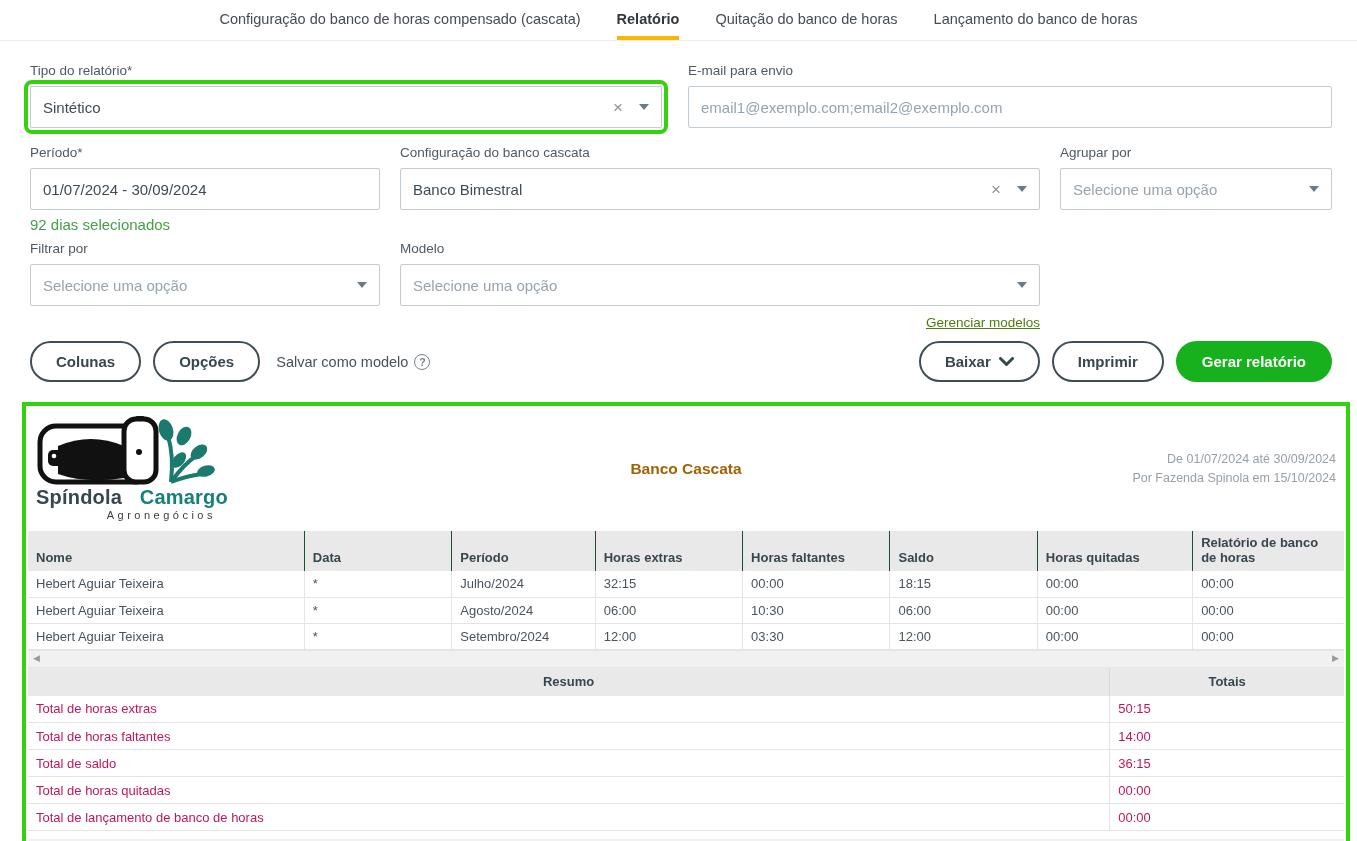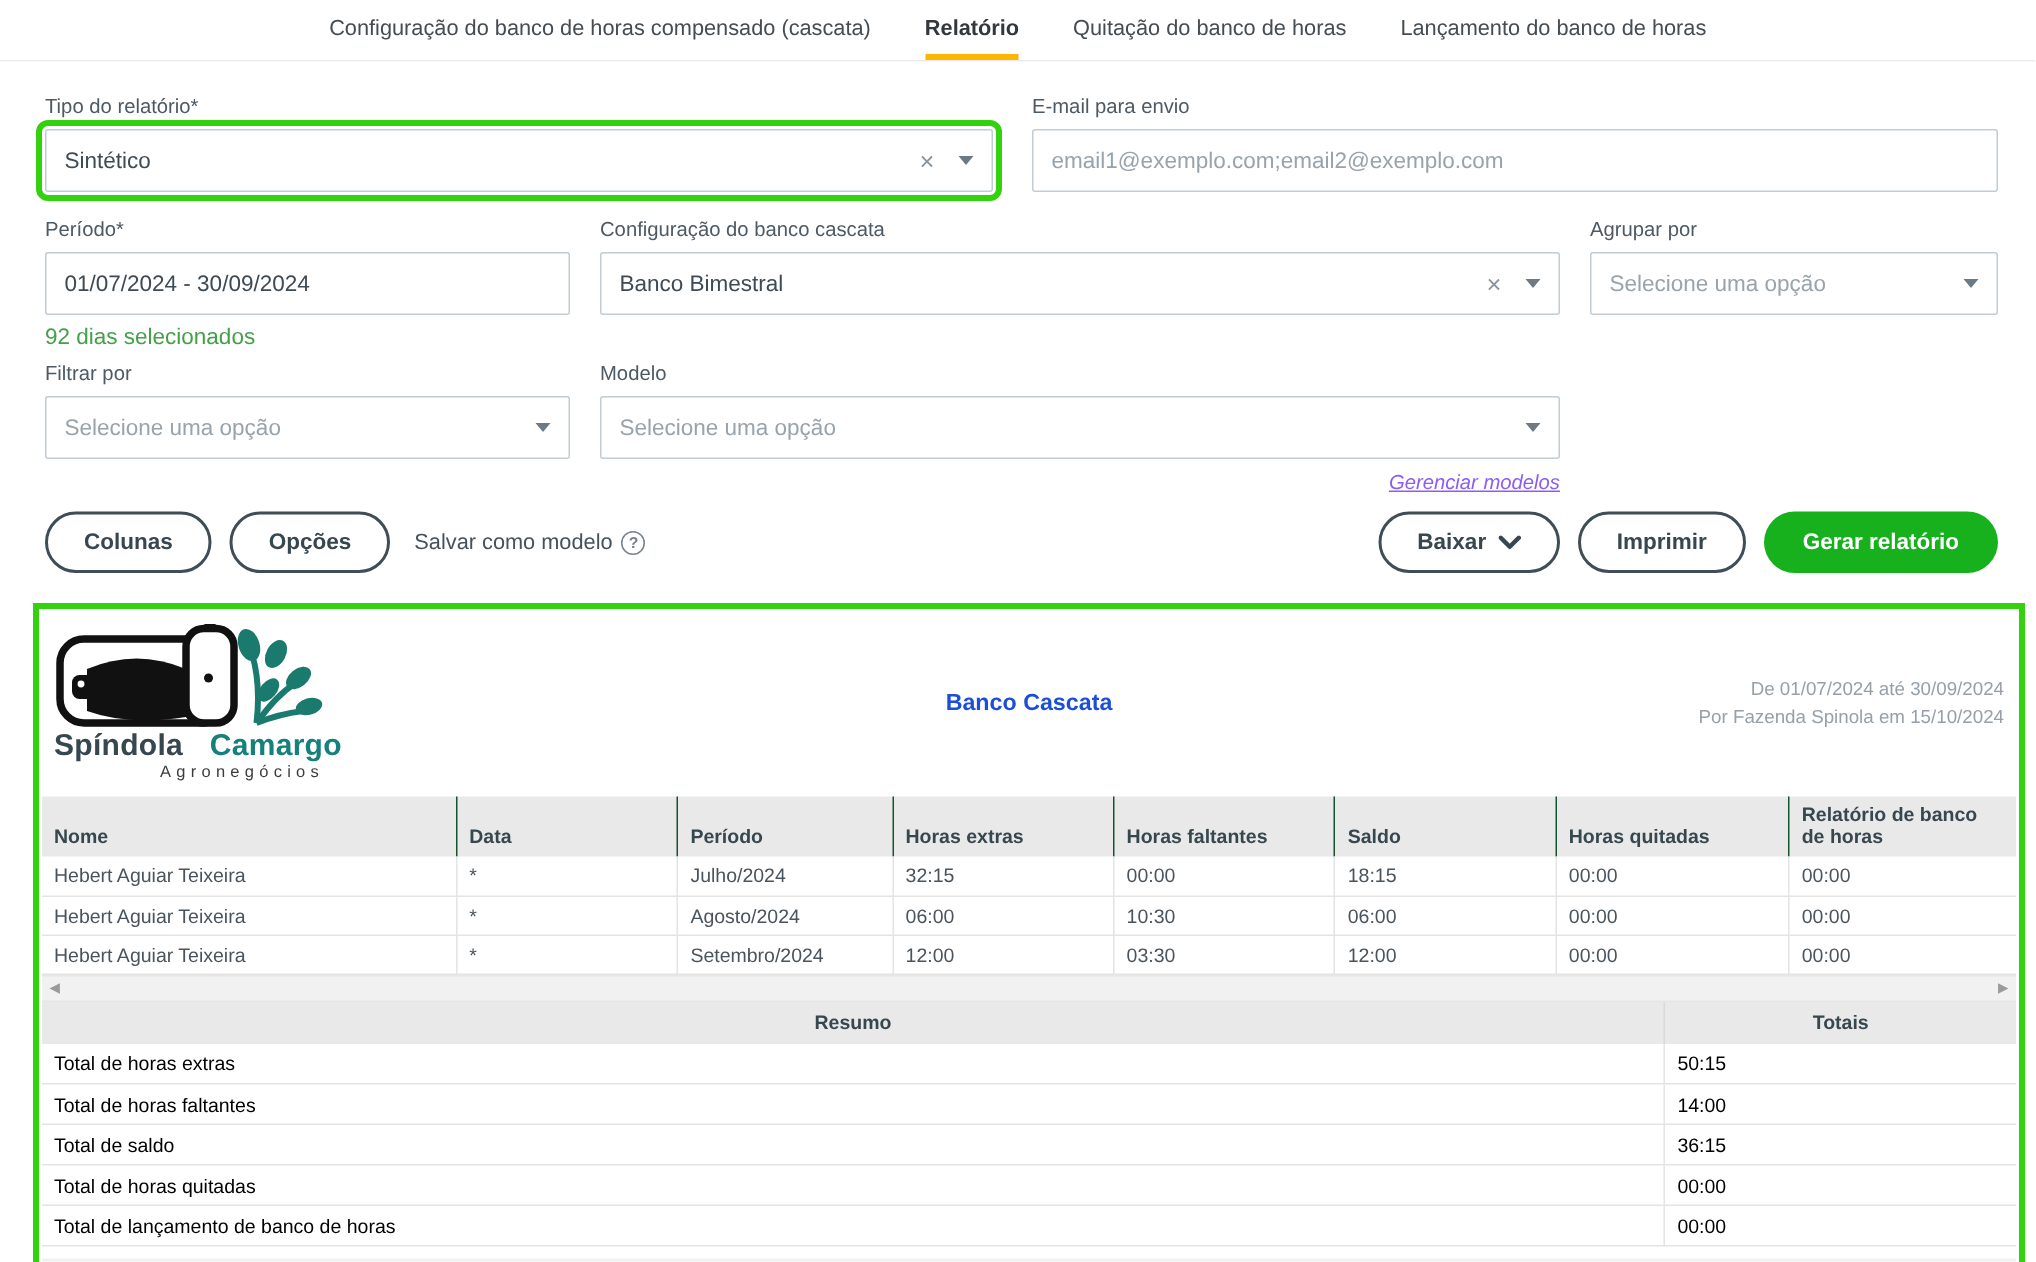--- a/index.html
+++ b/index.html
@@ -22,21 +22,21 @@
     display:flex; align-items:center; padding:0 12px; font-size:15px; color:#3f4b54; background:#fff; }
   .textinput input { border:none; outline:none; width:100%; font-size:15px; color:#3f4b54; font-family:"Liberation Sans", sans-serif; }
   .textinput input::placeholder { color:#98a3ab; }
   .sval { flex:1; white-space:nowrap; overflow:hidden; }
   .sval.placeholder { color:#98a3ab; }
   .clear-x { color:#8a949c; font-size:17px; margin-right:16px; cursor:pointer; line-height:1; }
   .caret { width:0; height:0; border-left:5px solid transparent; border-right:5px solid transparent; border-top:6px solid #6b7a84; cursor:pointer; }
   .annotated { outline:4px solid #33d10e; outline-offset:2px; }
   .helper-green { font-size:15px; color:#44a048; margin-top:6px; }
   .link-row { width:640px; text-align:right; margin-top:7px; }
-  .glink { font-size:13.5px; color:#8b5cf6; text-decoration:underline; cursor:pointer;font-style:italic; }
+  .glink { font-size:13.5px; color:#4d7c0f; text-decoration:underline; cursor:pointer; }
 
   
   .actions { display:flex; justify-content:space-between; align-items:center; padding:10px 25px 0 30px; }
   .agroup { display:flex; align-items:center; gap:12px; }
   .pill { border:2px solid #3e4d56; background:#fff; border-radius:21px; height:41px; min-width:106px;
     font-family:"Liberation Sans", sans-serif; font-size:15px; font-weight:bold; color:#37474f; padding:0 24px; cursor:pointer;
     display:inline-flex; align-items:center; justify-content:center; gap:6px; }
   .btn-green { border:none; background:#16b11c; color:#fff; border-radius:21px; height:41px;
     font-family:"Liberation Sans", sans-serif; font-size:15px; font-weight:bold; padding:0 26px; cursor:pointer; }
   .savemodel { font-size:14.5px; color:#46525a; display:inline-flex; align-items:center; gap:6px; margin-left:4px; }
@@ -45,38 +45,38 @@
   .chev { margin-left:2px; }
 
   
   .report { margin:20px 7px 4px 22px; border:4px solid #33d10e; background:#fff; }
   .report-inner { position:relative; overflow:hidden; padding:6px 2px 16px 2px; }
   .rheader { display:grid; grid-template-columns:1fr auto 1fr; align-items:center; padding:4px 8px 10px 8px; }
   .logo { display:flex; flex-direction:column; width:235px; }
   .logo-line1 { font-size:20px; font-weight:bold; letter-spacing:.2px; margin-top:-2px; }
   .logo-line1 .teal { color:#16807a;margin-left:12px; }
   .logo-line2 { font-size:11px; letter-spacing:3.5px; color:#3c3c3c; text-align:right; width:180px; }
-  .rtitle { font-size:15.5px; font-weight:bold; color:#1d4ed8; text-align:center; }
+  .rtitle { font-size:15.5px; font-weight:bold; color:#a16207; text-align:center; }
   .rmeta { text-align:right; font-size:12.5px; color:#97a0a8; line-height:19px; }
 
   table { border-collapse:collapse; width:100%; table-layout:fixed; }
   .rtable th { background:#e9e9e9; font-size:13px; font-weight:bold; color:#37474f; text-align:left;
     vertical-align:bottom; padding:4px 8px 6px 8px; border-right:1px solid #14532d; height:40px; line-height:15px; }
   .rtable th:last-child, .rtable td:last-child { border-right:none; }
   .rtable td { font-size:13px; color:#4a545c; padding:5px 8px; border-right:1px solid #e4e4e4;
     border-bottom:1px solid #e4e4e4; height:26px; white-space:nowrap; overflow:hidden; }
 
   .hscroll { height:18px; background:#f1f1f1; border-top:1px solid #e6e6e6; border-bottom:1px solid #e6e6e6;
     display:flex; align-items:center; justify-content:space-between; padding:0 5px; cursor:pointer; }
   .hsarrow { font-size:9px; color:#9a9a9a; line-height:1; }
 
   .stable th { background:#e9e9e9; font-size:13px; font-weight:bold; color:#37474f; text-align:center;
     padding:6px 8px; border-right:1px solid #dadada; height:28px; }
   .stable th:last-child, .stable td:last-child { border-right:none; }
-  .stable td { font-size:13px; color:#000000; padding:0 8px; border-right:1px solid #e4e4e4;
+  .stable td { font-size:13px; color:#be185d; padding:0 8px; border-right:1px solid #e4e4e4;
     border-bottom:1px solid #e4e4e4; height:27px; }
   .footline { border-top:2px solid #f1f1f1; margin-top:8px; height:6px; }
 </style>
 </head>
 <body>
 
 <div class="tabbar">
   <div class="tabs">
     <div class="tab">Configuração do banco de horas compensado (cascata)</div>
     <div class="tab active">Relatório</div>

